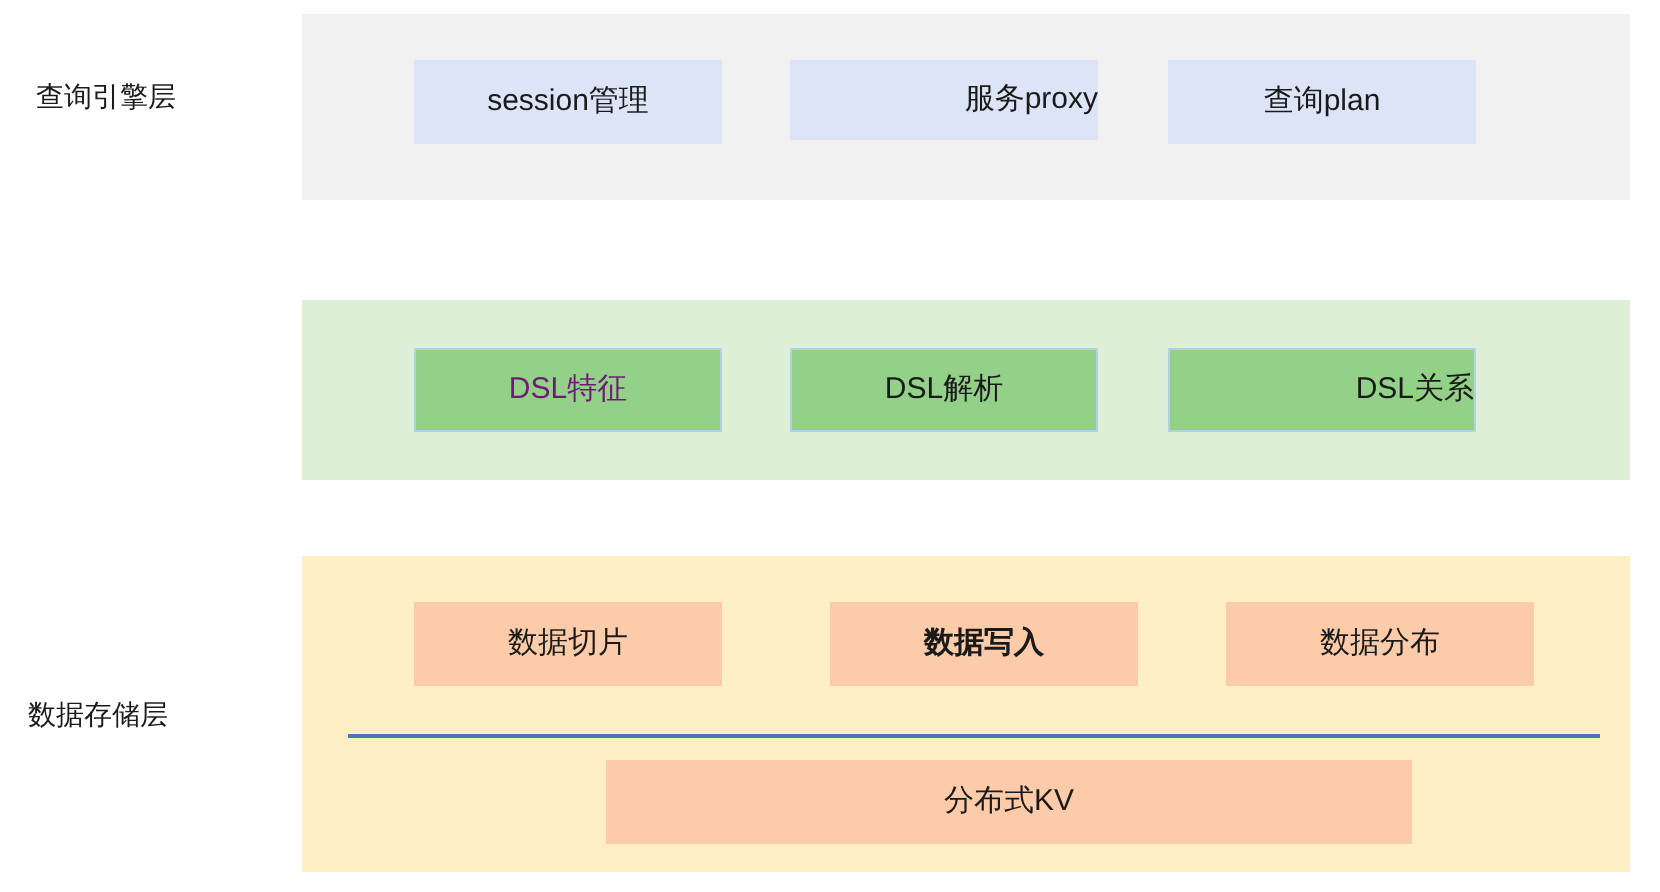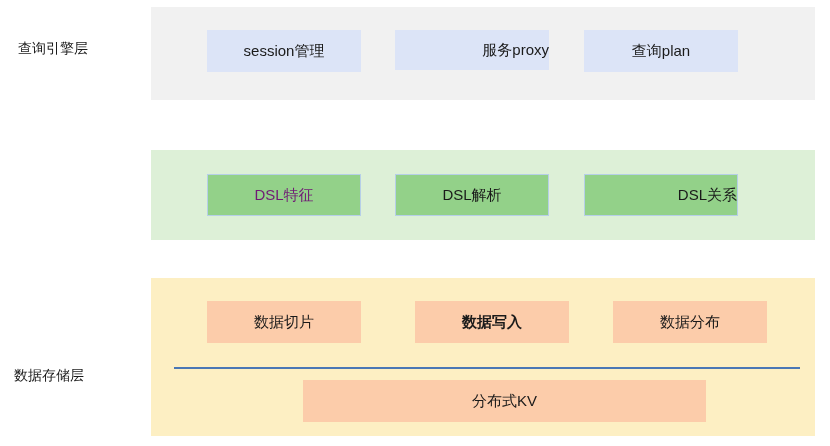--- a/index.html
+++ b/index.html
@@ -64,21 +64,21 @@
     <div class="node" style="left: 207px; top: 174px; width: 154px; height: 42px; background: rgb(147, 209, 137); color: #701a75; border: 1px solid rgb(182, 207, 232);">
       <span>DSL特征</span>
     </div>
     <div class="node" style="left: 395px; top: 174px; width: 154px; height: 42px; background: rgb(147, 209, 137); color: rgb(26, 26, 26); border: 1px solid rgb(182, 207, 232);">
       <span>DSL解析</span>
     </div>
     <div class="node" style="left: 584px; top: 174px; width: 154px; height: 42px; background: rgb(147, 209, 137); color: rgb(26, 26, 26); border: 1px solid rgb(182, 207, 232); justify-content: flex-end;">
       <span>DSL关系</span>
     </div>
     <div class="band" style="left: 151px; top: 278px; width: 664px; height: 158px; background: rgb(253, 239, 195);"></div>
-    <div class="layer-label" style="left: 14px; top: 365px;">数据存储层</div>
+    <div class="layer-label" style="left: 14px; top: 347px;">数据存储层</div>
     <div class="divider" style="left: 174px; top: 367px; width: 626px; height: 2px; background: rgb(74, 119, 181);"></div>
     <div class="node" style="left: 207px; top: 301px; width: 154px; height: 42px; background: rgb(252, 204, 170); color: rgb(26, 26, 26);">
       <span>数据切片</span>
     </div>
     <div class="node" style="left: 415px; top: 301px; width: 154px; height: 42px; background: rgb(252, 204, 170); color: rgb(26, 26, 26); font-weight: bold;">
       <span>数据写入</span>
     </div>
     <div class="node" style="left: 613px; top: 301px; width: 154px; height: 42px; background: rgb(252, 204, 170); color: rgb(26, 26, 26);">
       <span>数据分布</span>
     </div>

